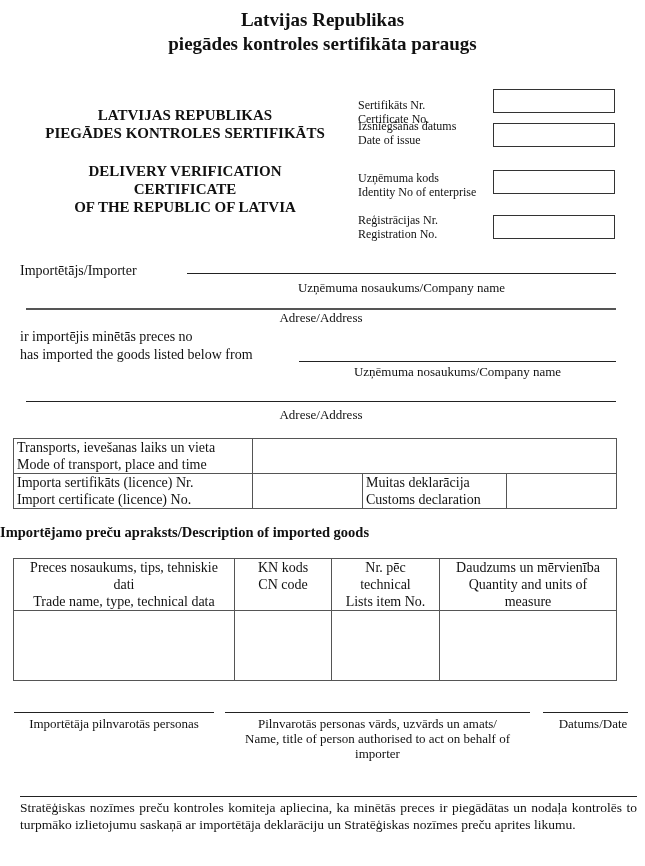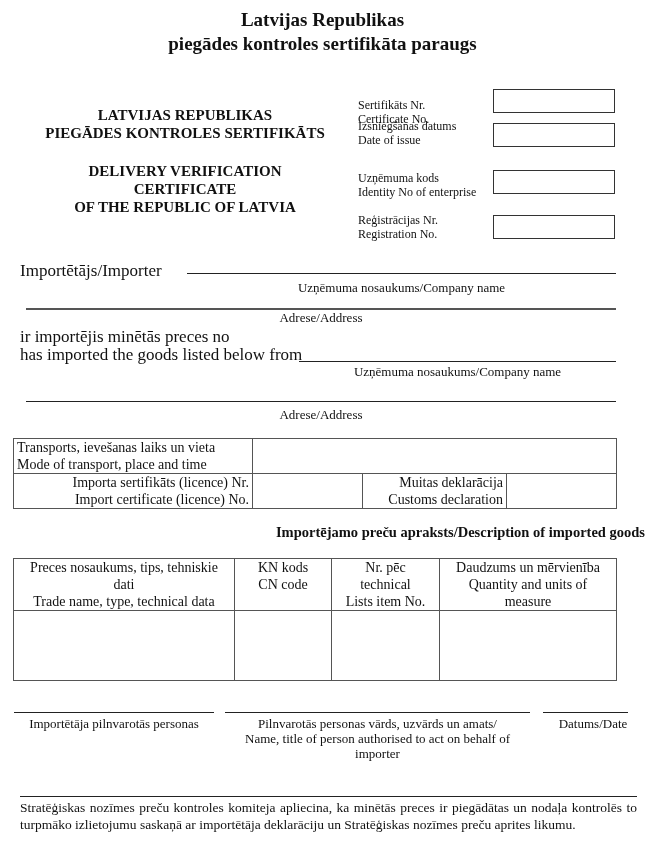--- a/index.html
+++ b/index.html
@@ -14,28 +14,28 @@
   }
   .title div { white-space: nowrap; }
   .cert-head {
     left: 20px; width: 330px; text-align: center; font-weight: bold; font-size: 15px;
     line-height: 18px;
   }
   .field-label { left: 358px; font-size: 12px; line-height: 14px; }
   .field-box {
     left: 493px; width: 122px; height: 24px; border: 1px solid #333; box-sizing: border-box;
   }
-  .txt { font-size: 17px; line-height: 17px; white-space: nowrap; }
+  .txt { font-size: 14px; line-height: 17px; white-space: nowrap; }
   .sub { font-size: 13px; line-height: 15px; text-align: center; white-space: nowrap; }
   .line { height: 0; border-top: 1px solid #222; }
   .line.thick { border-top: 2px solid #555; }
   table { border-collapse: collapse; position: absolute; }
   td { border: 1px solid #555; padding: 0 3px; vertical-align: top; font-size: 14px; line-height: 17px; }
   .goods td { text-align: center; }
-  .section-heading { left: 0; width: 645px; text-align: right; font-weight: bold; font-size: 14.5px; }
+  .section-heading { left: 0; width: 645px; text-align: left; font-weight: bold; font-size: 14.5px; }
   .sig { font-size: 13px; line-height: 15px; text-align: center; }
   .statement { left: 20px; width: 600px; font-size: 13.5px; line-height: 17px; text-align: justify; text-align-last: left; }
 </style>
 </head>
 <body>
 
 <div class="abs title">
   <div>Latvijas Republikas</div>
   <div>piegādes kontroles sertifikāta paraugs</div>
 </div>
@@ -89,21 +89,21 @@
 
 <table style="left:13px; top:438px; width:604px;">
   <tbody>
       <tr style="height:35px;">
     <td style="width:232px;">
       <div>Transports, ievešanas laiks un vieta</div>
       <div>Mode of transport, place and time</div>
     </td>
     <td colspan="3"></td>
   </tr>
-  <tr style="height:35px;text-align:right;">
+  <tr style="height:35px;">
     <td>
       <div>Importa sertifikāts (licence) Nr.</div>
       <div>Import certificate (licence) No.</div>
     </td>
     <td style="width:103px;"></td>
     <td style="width:137px;">
       <div>Muitas deklarācija</div>
       <div>Customs declaration</div>
     </td>
     <td></td>

